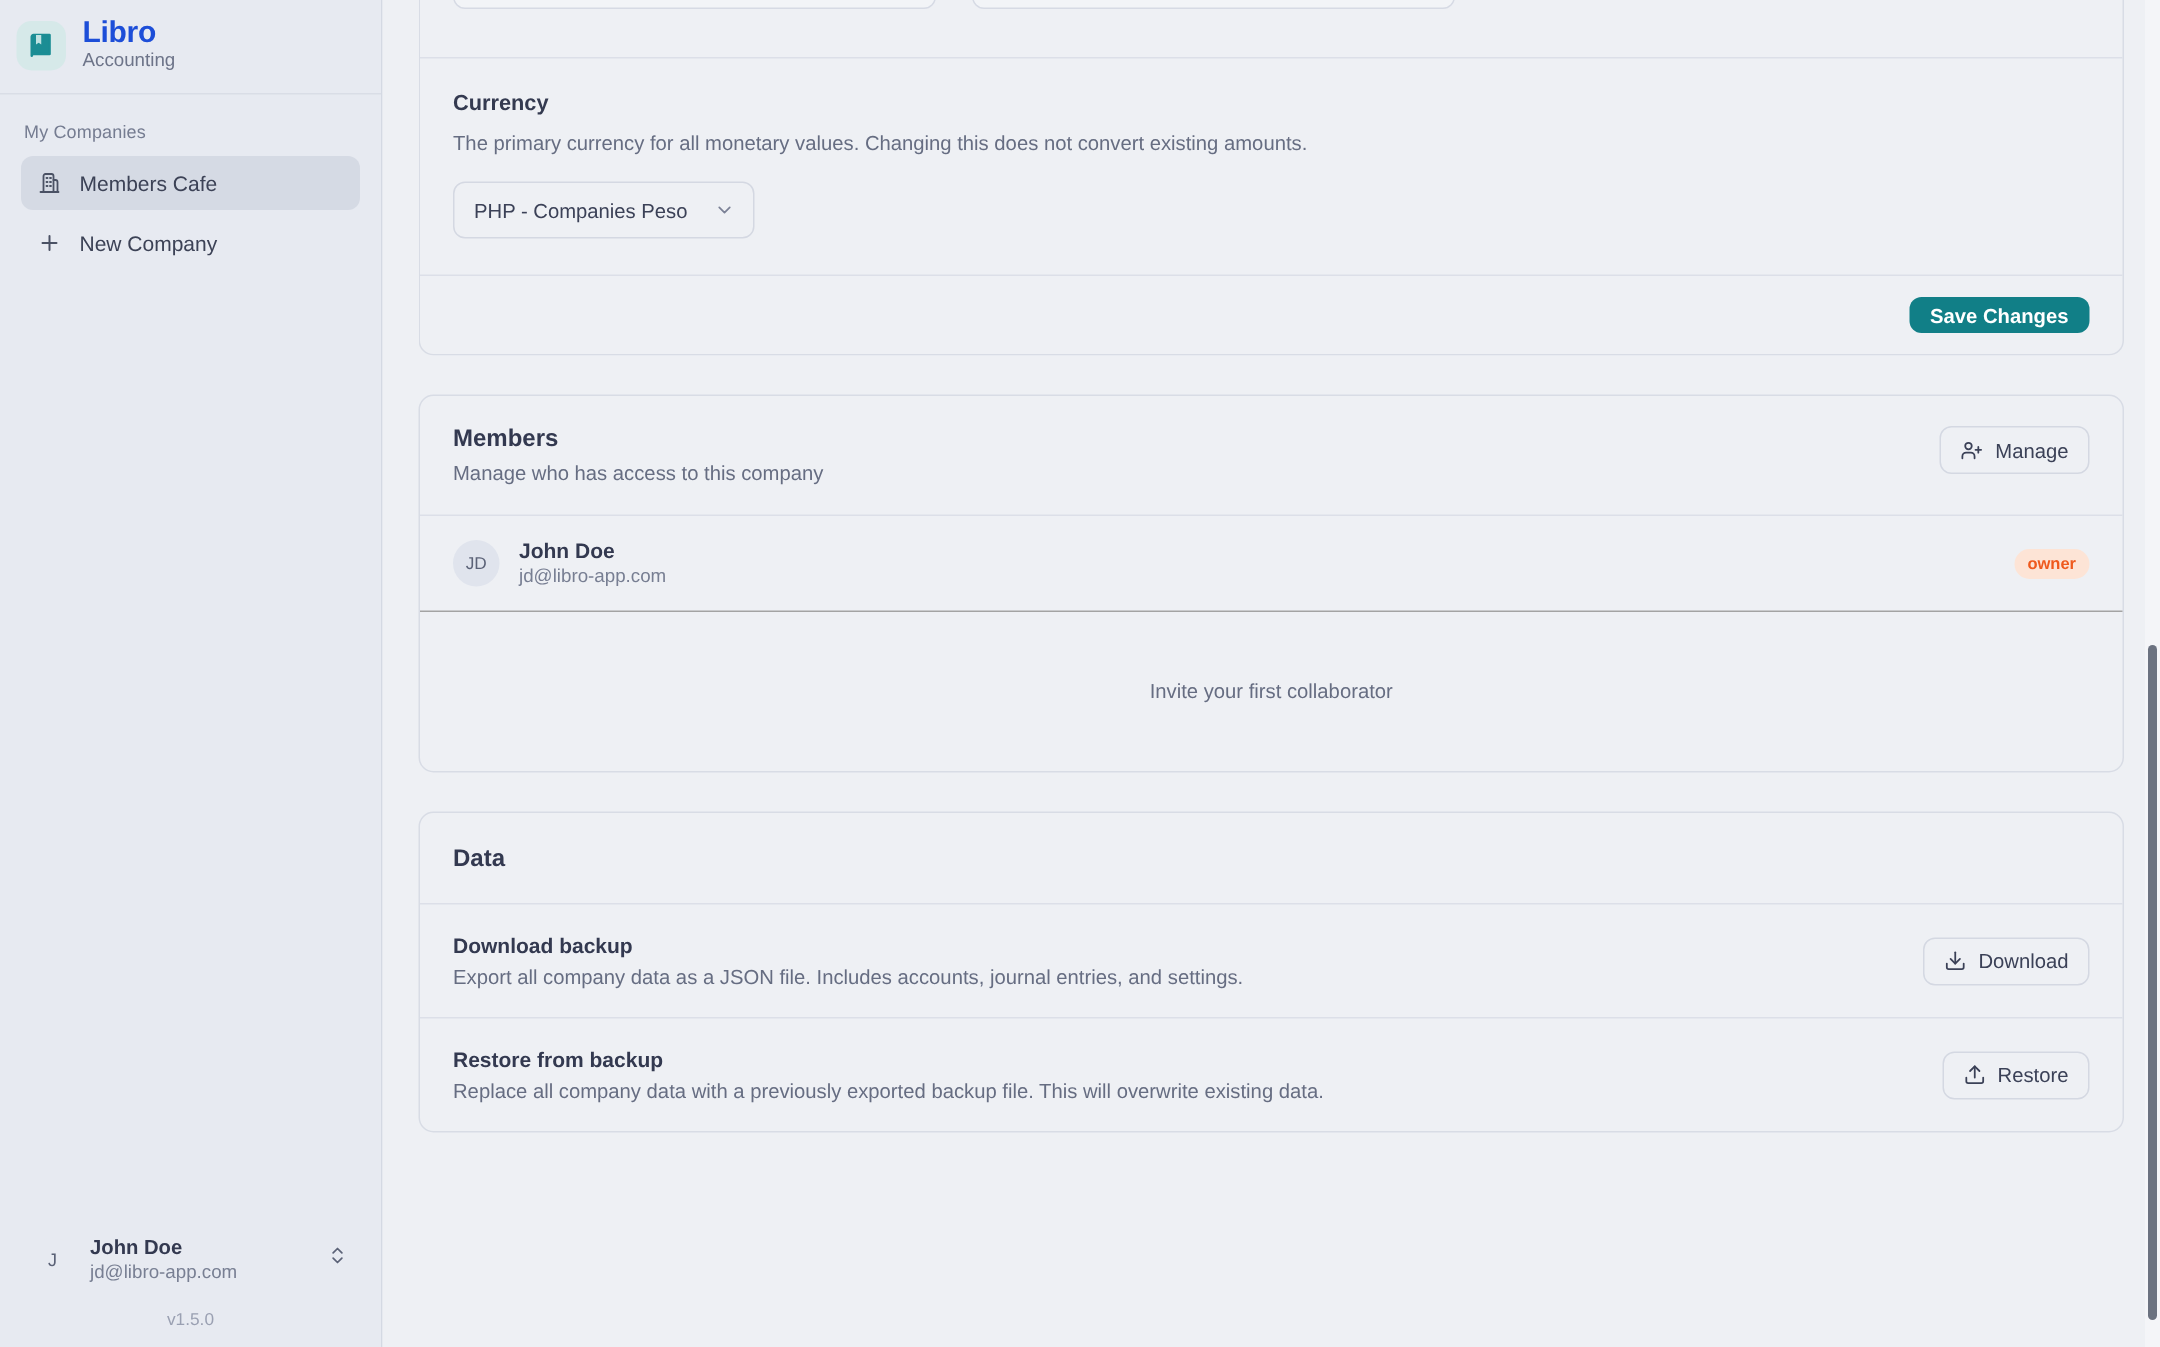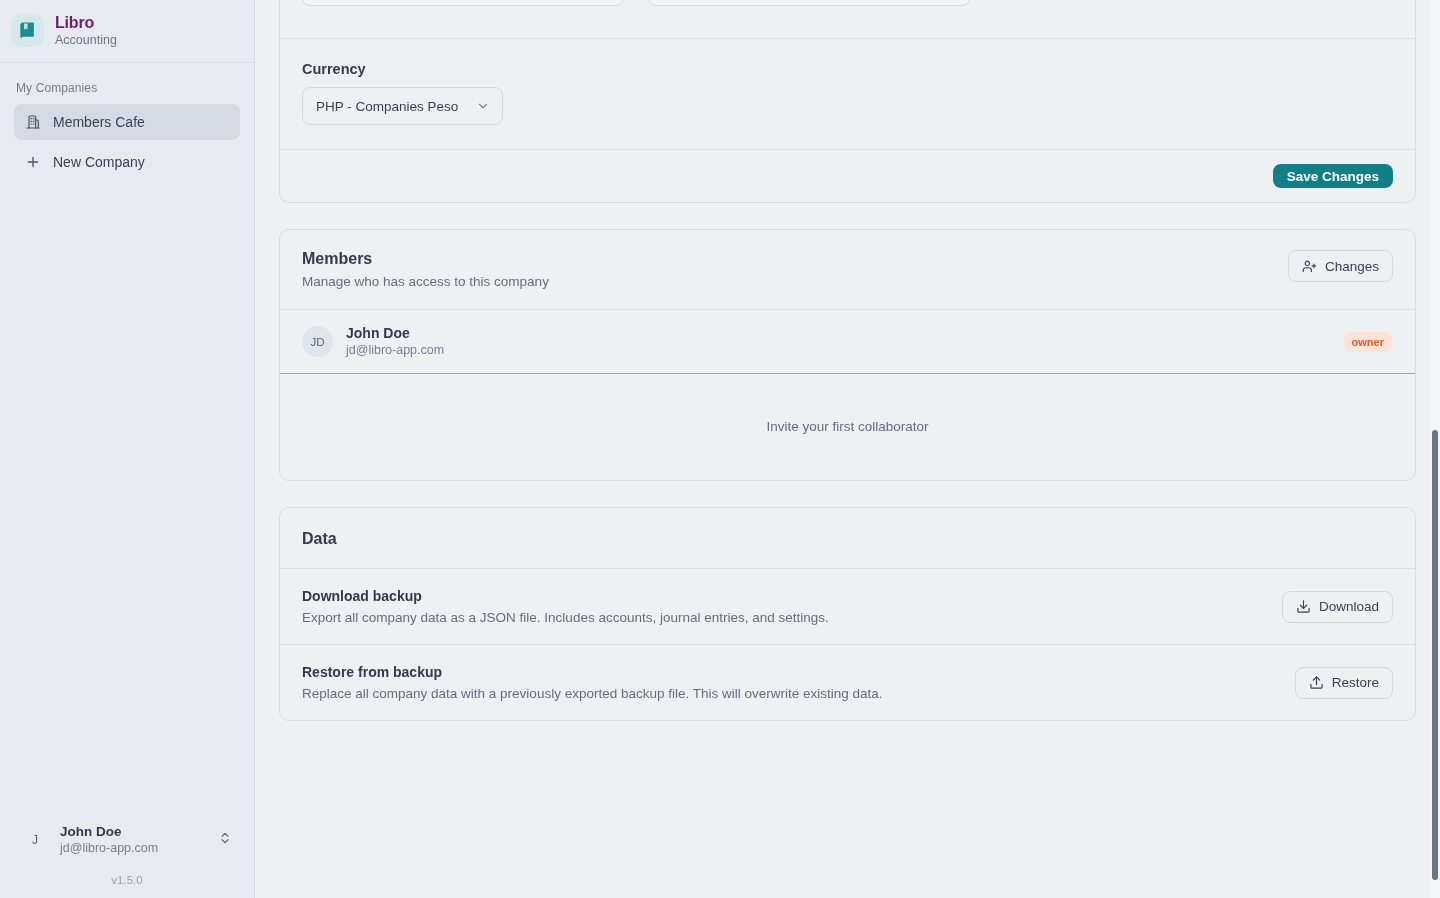--- a/index.html
+++ b/index.html
@@ -33,21 +33,21 @@
   }
   .brand-logo {
     width: 33px; height: 33px;
     border-radius: 10px;
     background: #d6e9e9;
     display: flex; align-items: center; justify-content: center;
     flex: 0 0 33px;
   }
   .brand-text { display: flex; flex-direction: column; gap: 1px; }
   .brand-title {
-    font-size: 16px; font-weight: 700; color: #701a75; letter-spacing: -0.2px;
+    font-size: 20px; font-weight: 700; color: #1d4ed8; letter-spacing: -0.2px;
     line-height: 19px;
   }
   .brand-sub { font-size: 12.5px; color: #6d7489; line-height: 15px; }
 
   .nav { padding: 18px 14px 0 14px; flex: 1 1 auto; }
   .nav-label {
     font-size: 12px; color: #757c91; padding: 0 2px 9px 2px; letter-spacing: 0.1px;
   }
   .nav-item {
     display: flex; align-items: center; gap: 12px;
@@ -277,20 +277,21 @@
       <section class="card first">
         <div class="cut-fields">
           <div class="cut-field"></div>
           <div class="cut-field"></div>
         </div>
         <div class="cut-spacer"></div>
 
 
         <div class="section">
           <div class="sec-title">Currency</div>
+          <div class="sec-desc">The primary currency for all monetary values. Changing this does not convert existing amounts.</div>
           <div class="select">
             <span>PHP - Companies Peso</span>
             <span class="chev">
               <svg width="14" height="14" viewBox="0 0 24 24" fill="none" stroke="#7b8196" stroke-width="2" stroke-linecap="round" stroke-linejoin="round">
                   <path d="M6 9l6 6 6-6"></path>
                 </svg>
             </span>
           </div>
         </div>
 
@@ -306,21 +307,21 @@
             <div class="ch-sub">Manage who has access to this company</div>
           </div>
           <button class="btn-ghost">
             <span style="display:flex;">
               <svg width="15" height="15" viewBox="0 0 24 24" fill="none" stroke="#3b4157" stroke-width="1.9" stroke-linecap="round" stroke-linejoin="round">
                 <path d="M15 20v-2a4 4 0 0 0-4-4H6a4 4 0 0 0-4 4v2"></path>
                 <circle cx="8.5" cy="7" r="3.5"></circle>
                 <path d="M19 8v6M22 11h-6"></path>
               </svg>
             </span>
-            <span>Changes</span>
+            <span>Manage</span>
           </button>
         </div>
 
         <div class="member-row">
           <div class="member-avatar">JD</div>
           <div class="member-meta">
             <div class="member-name">John Doe</div>
             <div class="member-mail">jd@libro-app.com</div>
           </div>
           <span class="badge-owner">owner</span>

